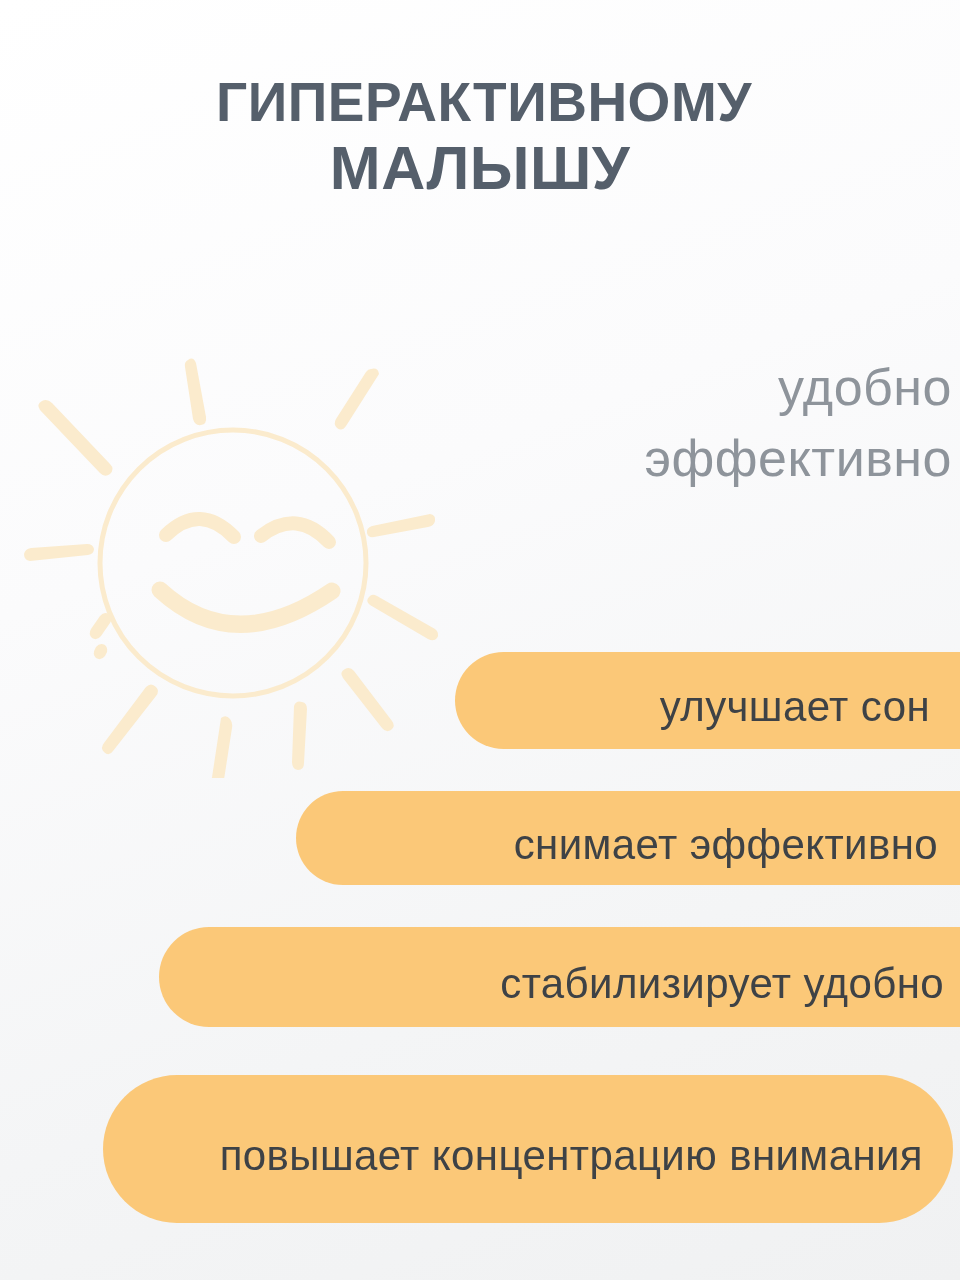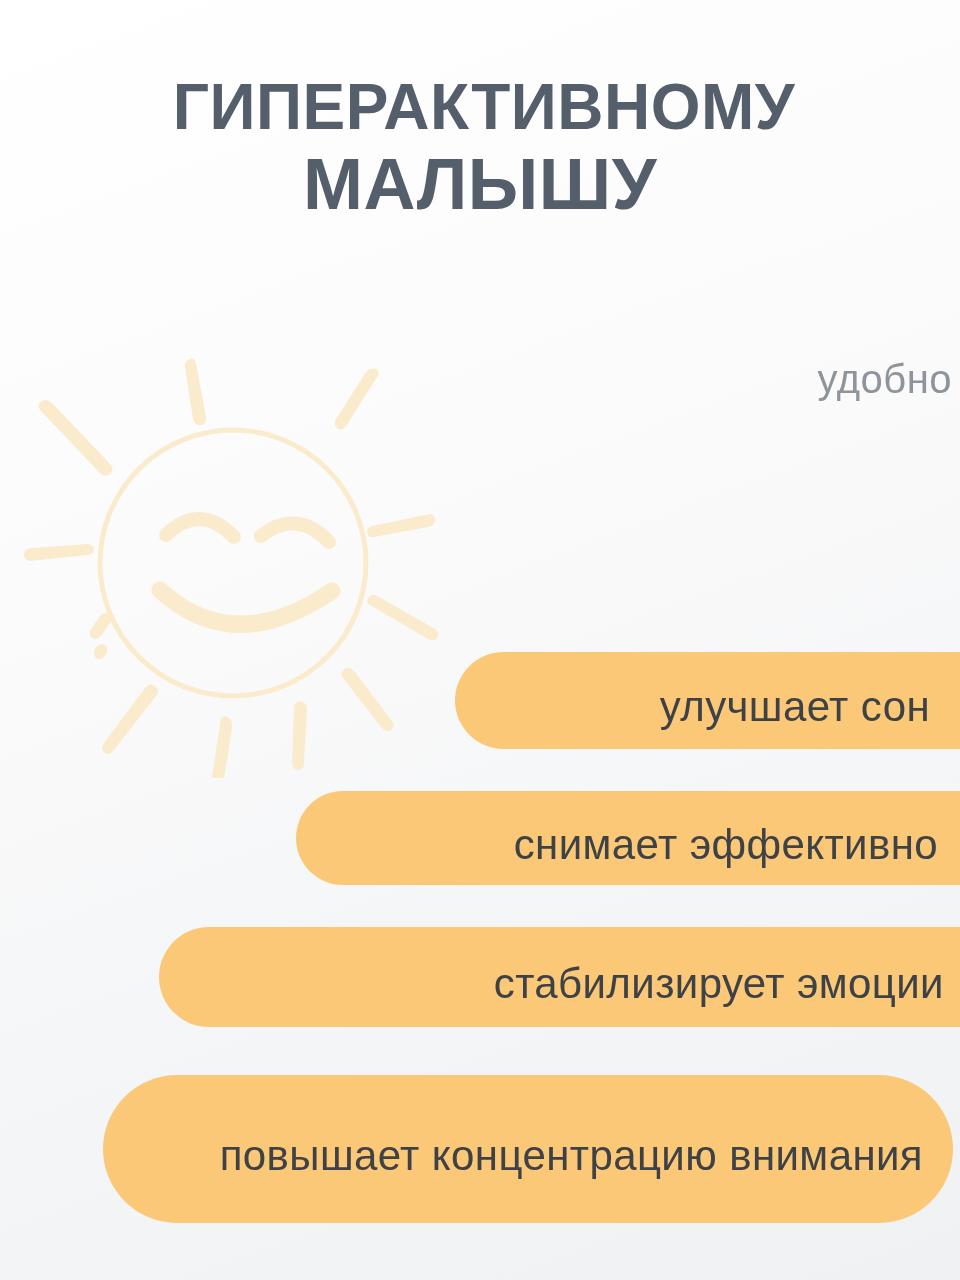--- a/index.html
+++ b/index.html
@@ -33,33 +33,33 @@
     color: #555F6B;
     font-weight: 700;
     font-size: 76px;
     line-height: 1.12;
     letter-spacing: 0.5px;
   }
   .headline .line {
     display: block;
     white-space: nowrap;
   }
-  .headline .line-1 { font-size: 64px; padding-left: 8px; }
-  .headline .line-2 { font-size: 72px; }
+  .headline .line-1 { font-size: 55px; padding-left: 8px; }
+  .headline .line-2 { font-size: 61px; }
 
   
   .subtitle {
     position: absolute;
     right: 8px;
     top: 352px;
     width: 560px;
     text-align: right;
     color: #8E949B;
     font-weight: 400;
-    font-size: 40px;
+    font-size: 52px;
     line-height: 1.36;
     letter-spacing: 0.5px;
   }
   .subtitle .line { display: block; white-space: nowrap; }
 
   
   .sun-illustration {
     position: absolute;
     left: 18px;
     top: 348px;
@@ -129,20 +129,21 @@
 
 <div class="poster">
 
   <div class="headline">
     <span class="line line-1">ГИПЕРАКТИВНОМУ</span>
     <span class="line line-2">МАЛЫШУ</span>
   </div>
 
   <div class="subtitle">
     <span class="line">удобно</span>
+    <span class="line">эффективно</span>
   </div>
 
   <div class="sun-illustration">
     <svg viewBox="0 0 430 430" xmlns="http://www.w3.org/2000/svg" aria-hidden="true">
       <g fill="none" stroke="#FBEBCD" stroke-linecap="round" stroke-linejoin="round">
 
         <circle cx="215" cy="215" r="133" stroke-width="5"></circle>
 
         <path d="M 148 187 q 34 -33 68 2" stroke-width="14"></path>
         <path d="M 243 188 q 36 -28 68 6" stroke-width="14"></path>
@@ -178,19 +179,19 @@
     </svg>
   </div>
 
   <div class="pill pill-1">
     <span class="pill-text">улучшает сон</span>
   </div>
   <div class="pill pill-2">
     <span class="pill-text">снимает эффективно</span>
   </div>
   <div class="pill pill-3">
-    <span class="pill-text">стабилизирует эмоции</span>
+    <span class="pill-text">стабилизирует удобно</span>
   </div>
   <div class="pill pill-4">
     <span class="pill-text">повышает концентрацию внимания</span>
   </div>
 
 </div>
 
 </body></html>

